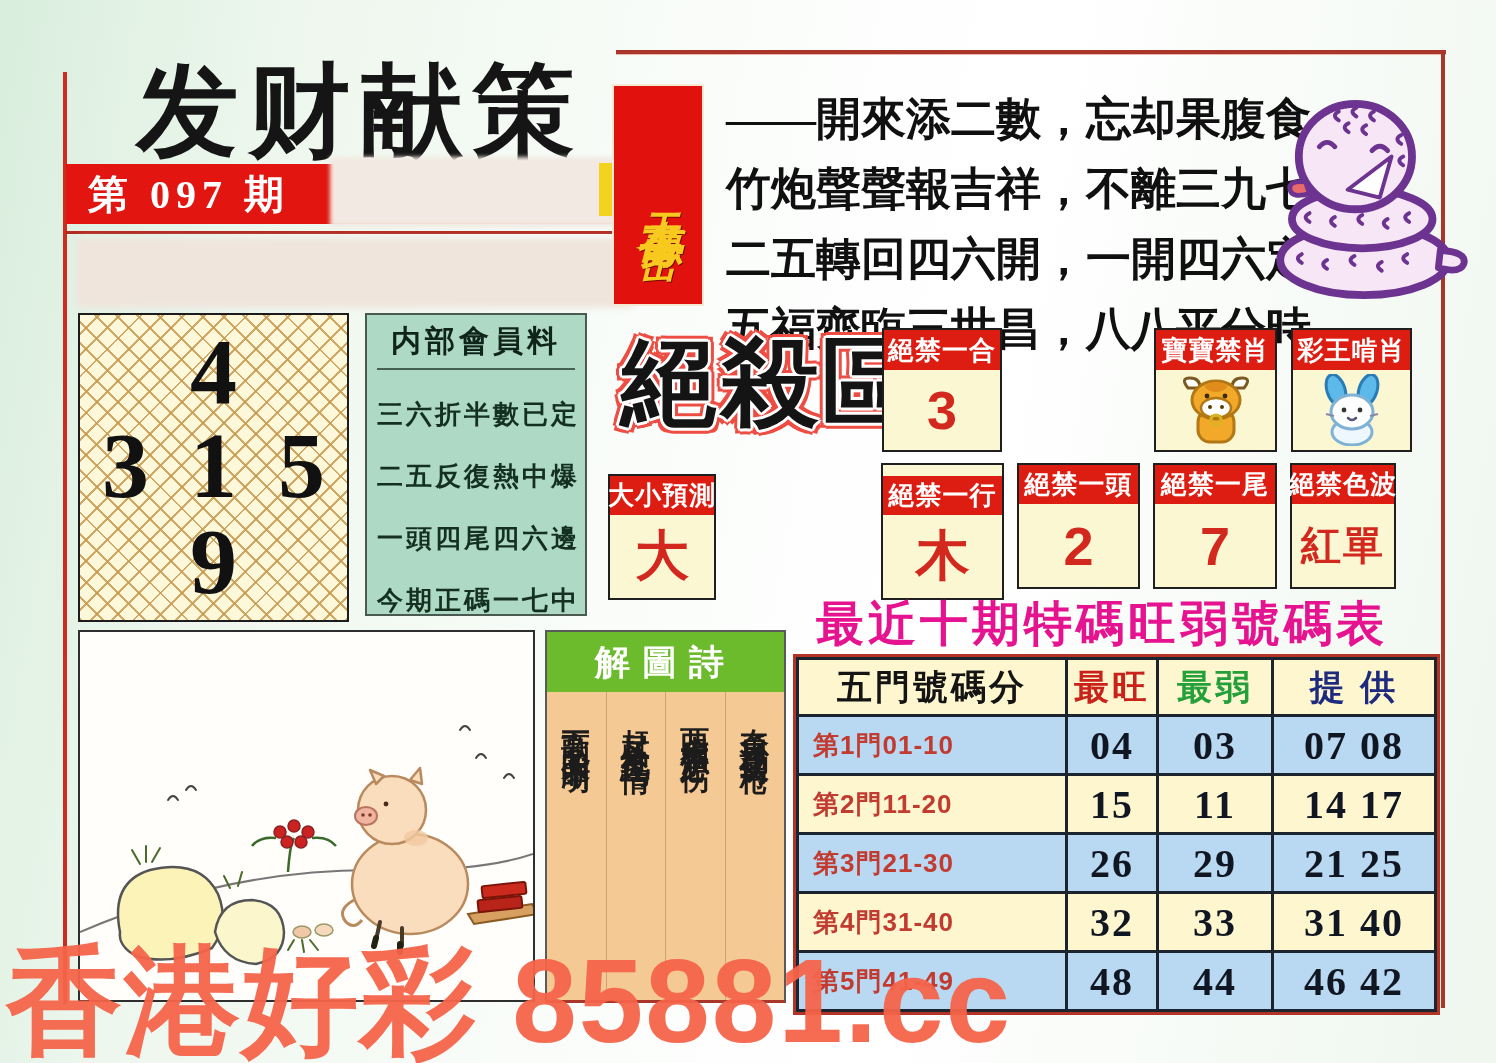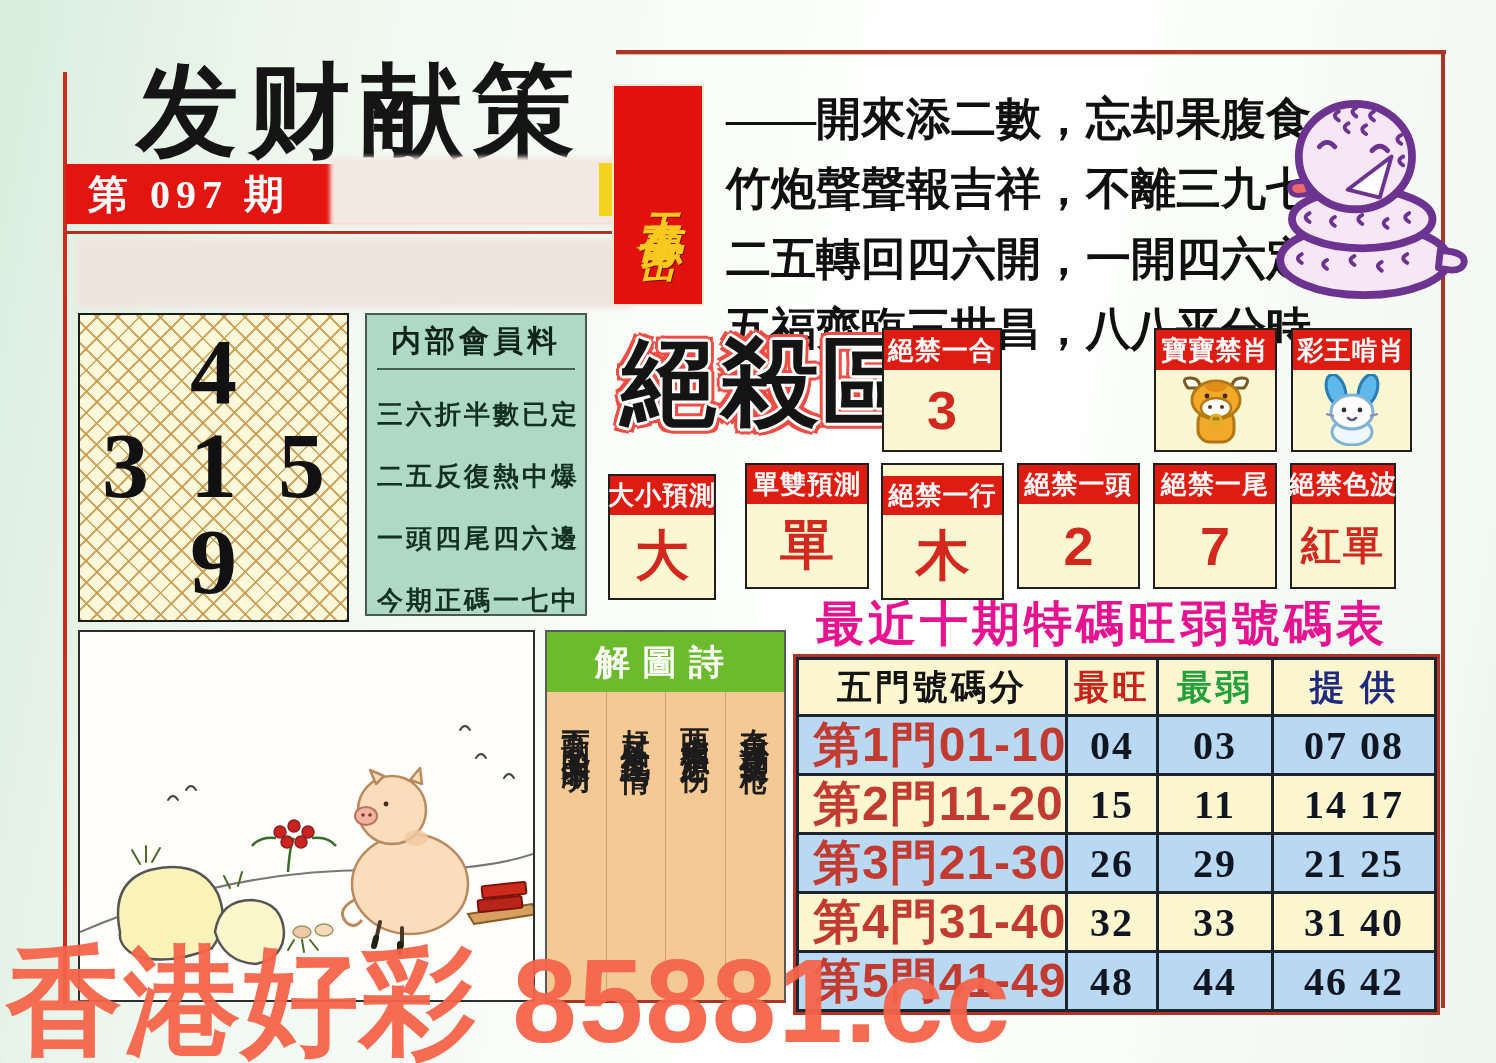--- a/index.html
+++ b/index.html
@@ -71,21 +71,21 @@
   
   .hot-title{left:816px;top:592px;font-size:48px;font-weight:900;color:#e5138f;letter-spacing:4px;white-space:nowrap;}
   .table-frame{left:793px;top:654px;border:3px solid #b23427;background:#1c2430;}
   .hot-table{display:grid;grid-template-columns:266px 88px 112px 160px;grid-auto-rows:auto;gap:3px;
     border:3px solid #1c2430;}
   .cell{display:flex;align-items:center;justify-content:center;height:56px;}
   .cell.hdr{height:54px;background:#fdf6cf;font-size:35px;font-weight:800;color:#141414;letter-spacing:3px;}
   .cell.hdr.hot{color:#c9221b;}
   .cell.hdr.cold{color:#23a039;}
   .cell.hdr.prov{color:#1d2a7e;}
-  .cell.gate{justify-content:flex-start;padding-left:14px;font-size:48px;font-weight:700;color:#c23b30;
+  .cell.gate{justify-content:flex-start;padding-left:14px;font-size:26px;font-weight:700;color:#c23b30;
     letter-spacing:1px;white-space:nowrap;box-sizing:border-box;}
   .cell.val{font-family:"Liberation Serif",serif;font-size:40px;font-weight:700;color:#111722;letter-spacing:2px;white-space:nowrap;}
   .r-blue{background:#b9d8f2;}
   .r-cream{background:#fdf6cf;}
 
   
   .jts-box{left:545px;top:630px;width:241px;height:373px;border:2px solid #5a5a5a;box-sizing:border-box;
     display:flex;flex-direction:column;border-bottom:3px solid #a93629;}
   .jts-head{height:60px;background:#6cbb2d;color:#fff;font-size:35px;font-weight:800;letter-spacing:12px;
     display:flex;align-items:center;justify-content:center;}
@@ -223,26 +223,20 @@
       </svg>
     </div>
   </div>
 
   <div class="abs kbox" style="left:608px;top:474px;width:108px;">
     <div class="kbox-h" style="height:39px;">大小預測</div>
     <div class="kbox-b" style="height:83px;">
         <span class="kval">大</span>
       </div>
   </div>
-  <div class="abs kbox" style="left:745px;top:463px;width:124px;">
-    <div class="kbox-h" style="height:39px;">單雙預測</div>
-    <div class="kbox-b" style="height:83px;">
-        <span class="kval">單</span>
-      </div>
-  </div>
   <div class="abs kbox" style="left:881px;top:463px;width:123px;">
     <div class="kbox-h" style="height:39px;margin-top:11px;">絕禁一行</div>
     <div class="kbox-b" style="height:83px;">
         <span class="kval">木</span>
       </div>
   </div>
   <div class="abs kbox" style="left:1017px;top:463px;width:123px;">
     <div class="kbox-h" style="height:39px;">絕禁一頭</div>
     <div class="kbox-b" style="height:83px;">
         <span class="kval">2</span>

